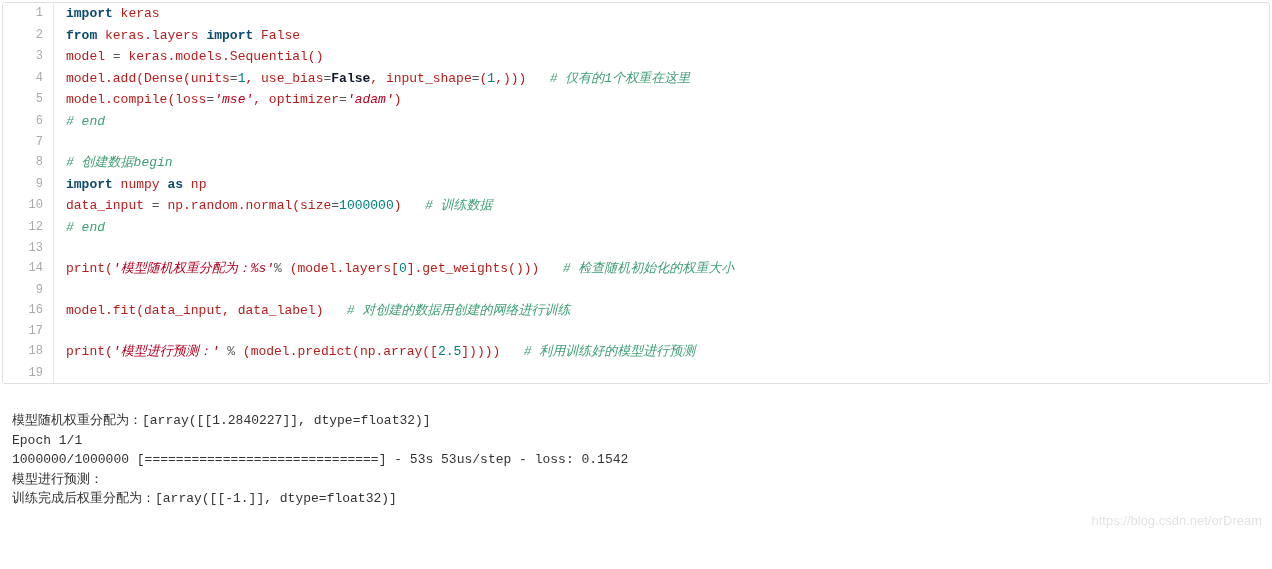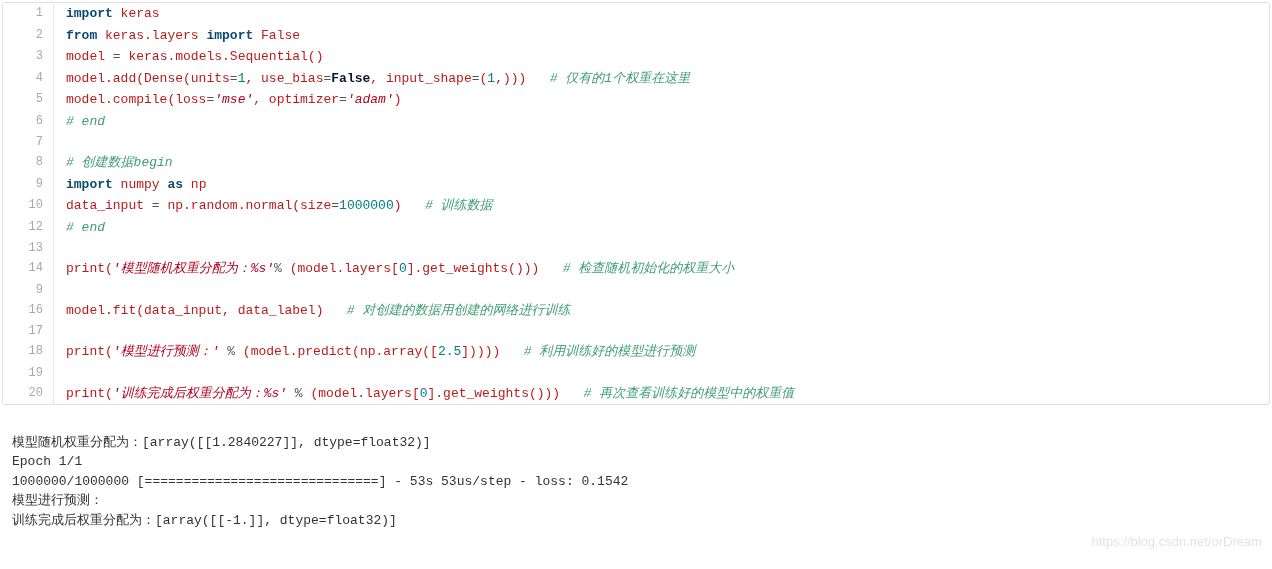--- a/index.html
+++ b/index.html
@@ -133,24 +133,20 @@
           <td class="code-cell"><span class="name"></span></td>
         </tr>
         <tr>
           <td class="gutter">18</td>
           <td class="code-cell"><span class="name">print</span><span class="name">(</span><span class="string-red">'模型进行预测：'</span><span class="name"> </span><span class="operator">%</span><span class="name"> (model.predict(np.array([</span><span class="number">2.5</span><span class="name">]))))   </span><span class="comment"># 利用训练好的模型进行预测</span></td>
         </tr>
         <tr>
           <td class="gutter">19</td>
           <td class="code-cell"><span class="name"></span></td>
         </tr>
-        <tr>
-          <td class="gutter">20</td>
-          <td class="code-cell"><span class="name">print</span><span class="name">(</span><span class="string-red">'训练完成后权重分配为：%s'</span><span class="name"> </span><span class="operator">%</span><span class="name"> (model.layers[</span><span class="number">0</span><span class="name">].get_weights()))   </span><span class="comment"># 再次查看训练好的模型中的权重值</span></td>
-        </tr>
       </tbody>
   </table>
 </div>
 
 <div class="output-block">
 <span>模型随机权重分配为：[array([[1.2840227]], dtype=float32)]</span>
 <span>Epoch 1/1</span>
 <span>1000000/1000000 [==============================] - 53s 53us/step - loss: 0.1542</span>
 <span>模型进行预测：</span>
 <span>训练完成后权重分配为：[array([[-1.]], dtype=float32)]</span>

